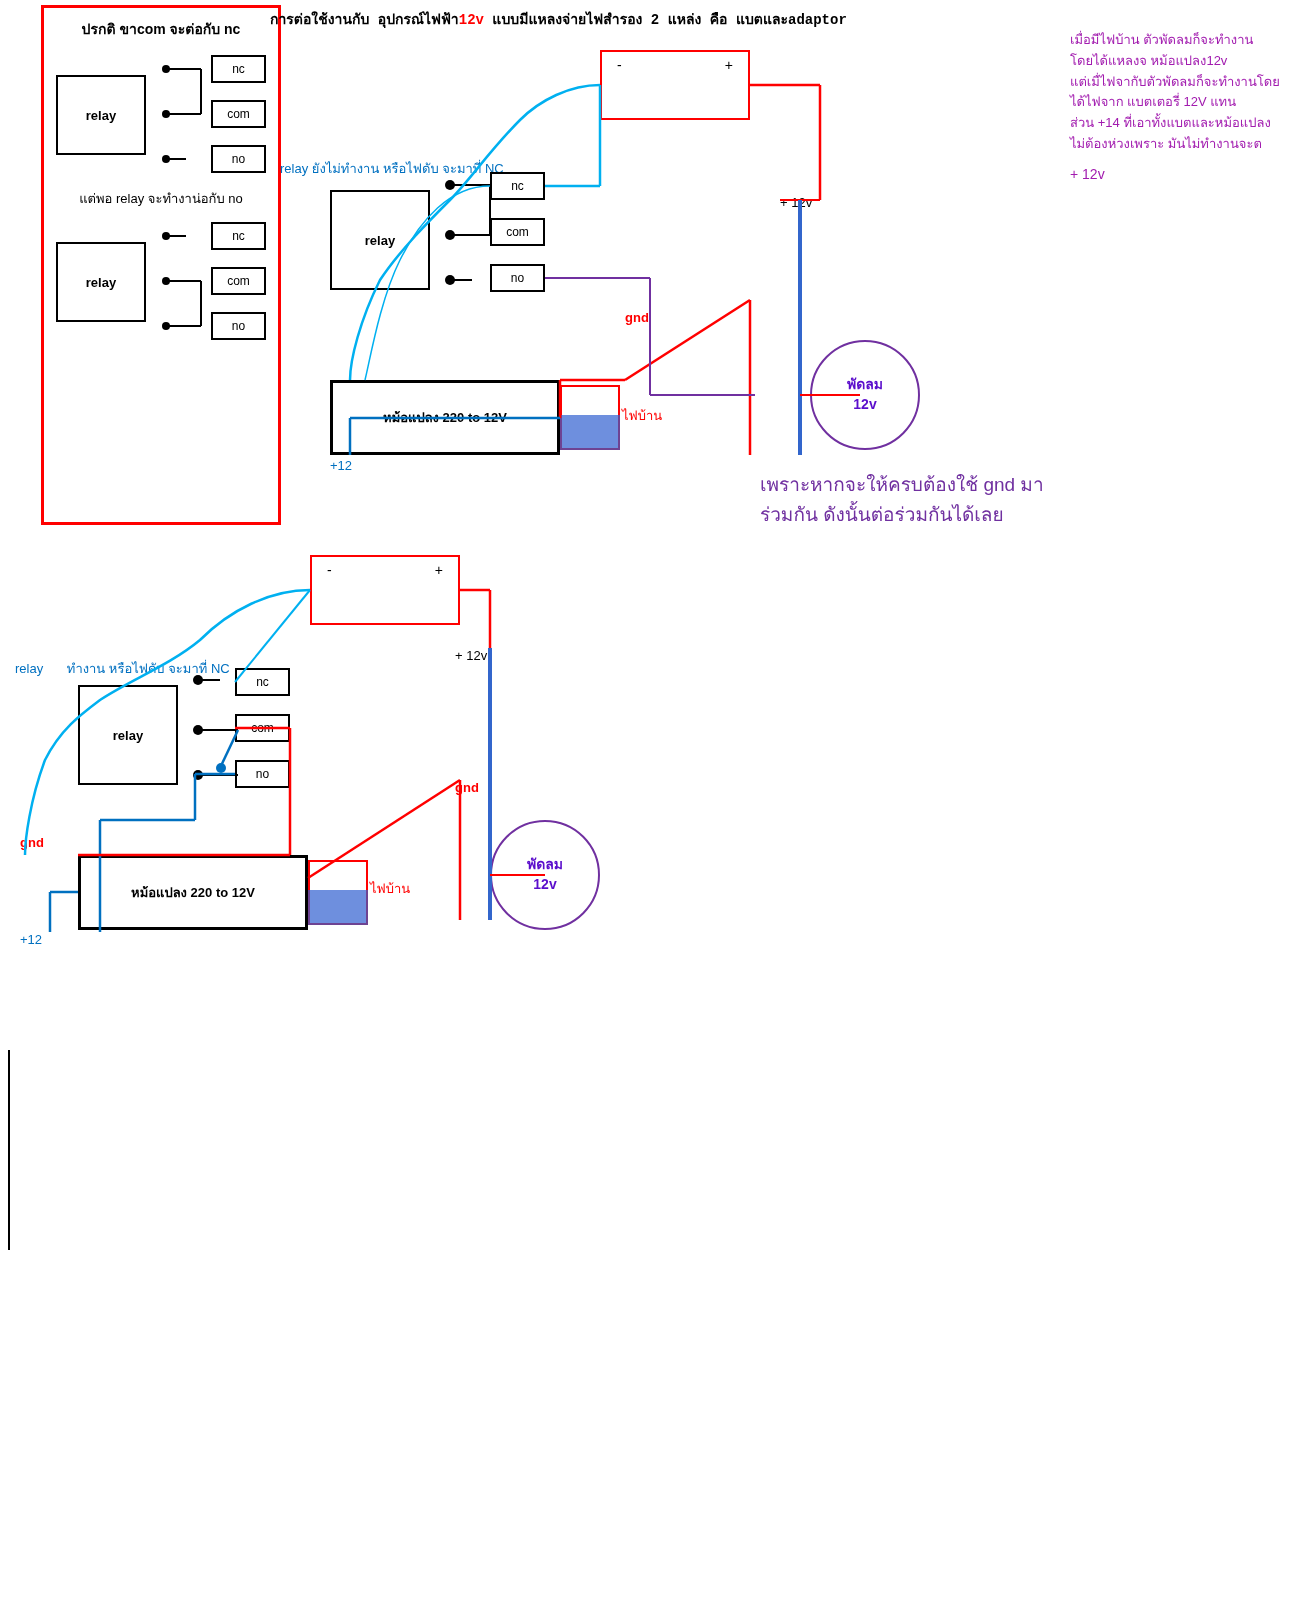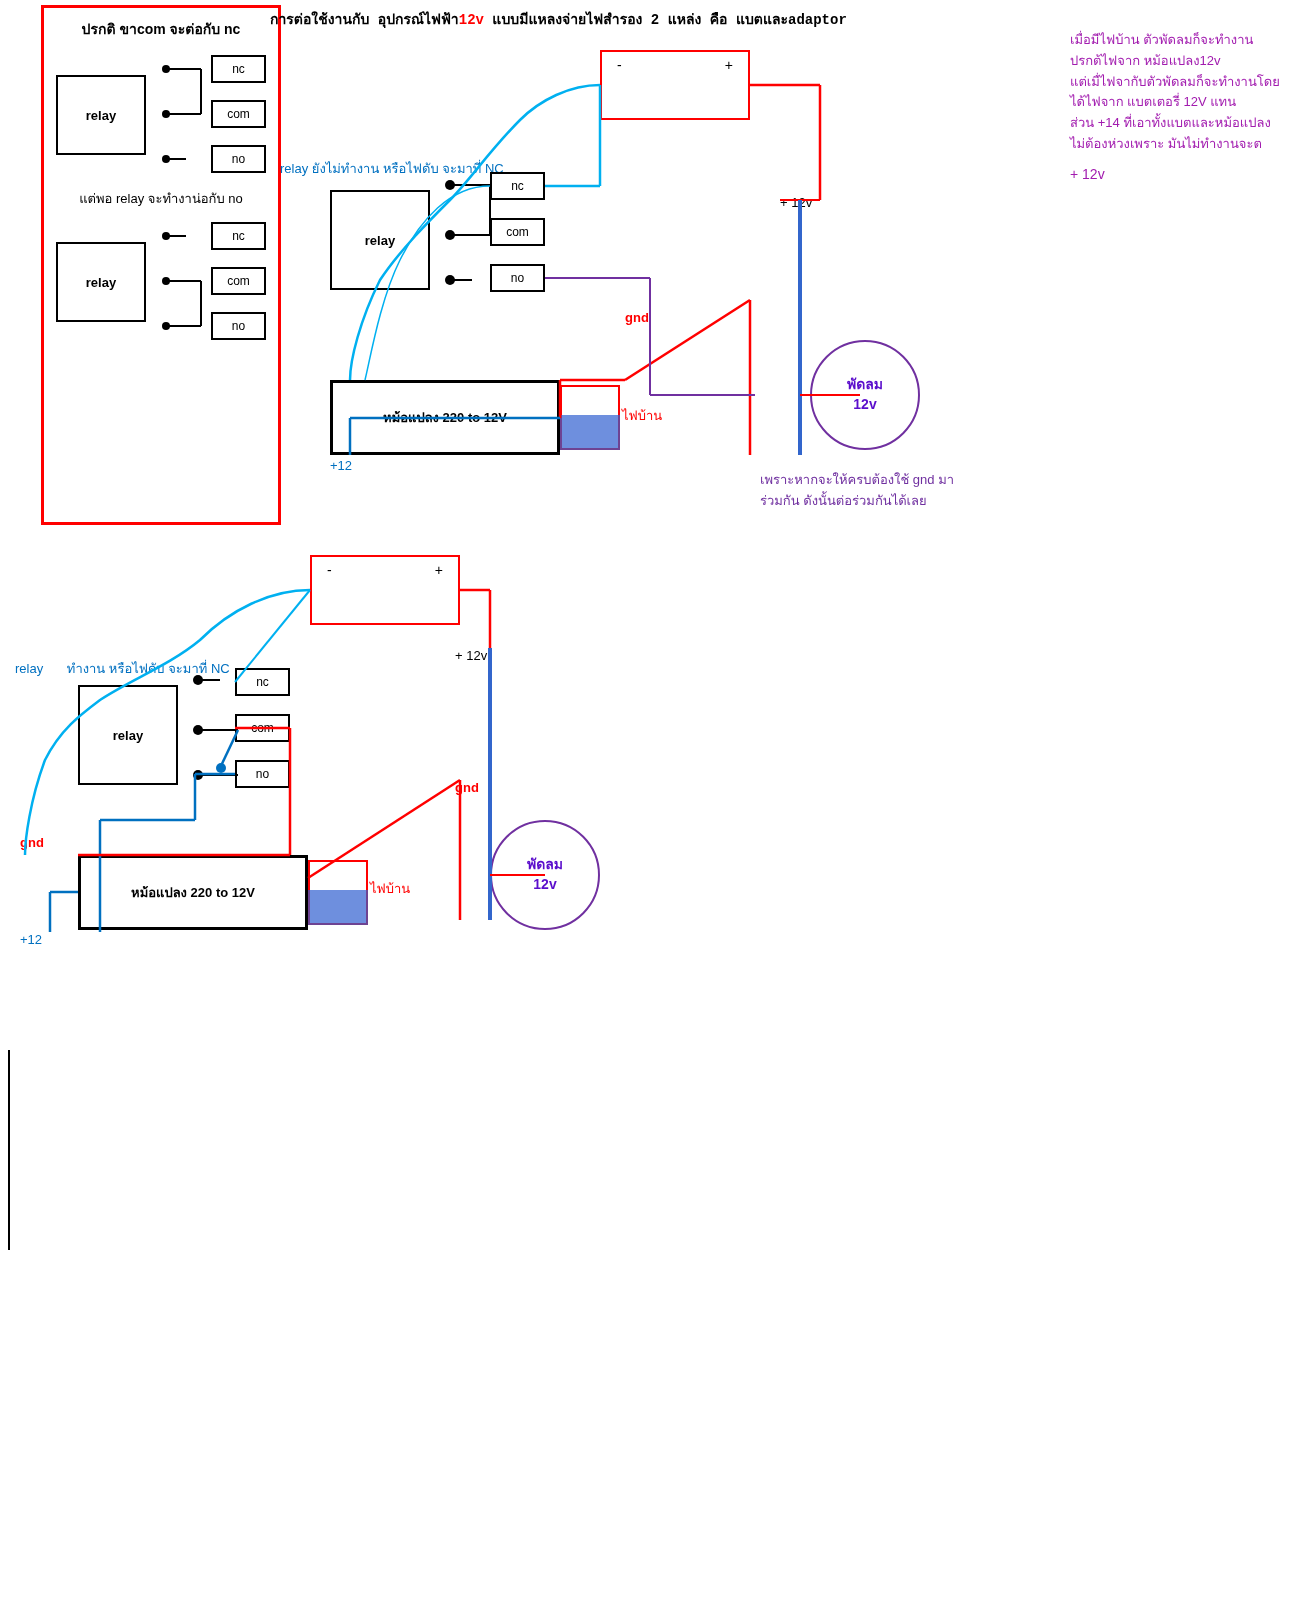--- a/index.html
+++ b/index.html
@@ -127,21 +127,21 @@
       </svg>
     </div>
   </div>
 
   <div style="position:absolute; left:270px; top:8px; font-size:14px; font-weight:bold;font-family:Liberation Mono, monospace;">
     <span>การต่อใช้งานกับ  อุปกรณ์ไฟฟ้า</span><span style="color:red;">12v</span><span> แบบมีแหลงจ่ายไฟสำรอง  2 แหล่ง  คือ  แบตและadaptor</span>
   </div>
 
   <div class="info-box">
     <div>เมื่อมีไฟบ้าน  ตัวพัดลมก็จะทำงาน</div>
-    <div>ปรกต้ไฟจาก  หม้อแปลง12v</div>
+    <div>โดยได้แหลงจ  หม้อแปลง12v</div>
     <div>แต่เมื่ไฟจากับตัวพัดลมก็จะทำงานโดย</div>
     <div>ได้ไฟจาก  แบตเตอรี่  12V แทน</div>
     <div>ส่วน  +14 ที่เอาทั้งแบตและหม้อแปลง</div>
     <div>ไม่ต้องห่วงเพราะ  มันไม่ทำงานจะต</div>
     <div style="margin-top:8px; font-size:14px;">+ 12v</div>
   </div>
 
   <div style="position:absolute; left:600px; top:50px; width:150px; height:70px; border:2px solid red;">
     <span style="position:absolute; left:15px; top:5px; font-size:14px; color:black;">-</span>
     <span style="position:absolute; right:15px; top:5px; font-size:14px; color:black;">+</span>
@@ -182,21 +182,21 @@
   <div style="position:absolute; left:810px; top:340px; width:110px; height:110px; border:2px solid #7030a0; border-radius:50%; display:flex; align-items:center; justify-content:center; font-size:14px; font-weight:bold; color:#5b0ecc; text-align:center; line-height:1.4;">
     พัดลม<br>12v
   </div>
 
   <div style="position:absolute; left:330px; top:458px; font-size:13px; color:#0070c0;">+12</div>
 
   <div style="position:absolute; left:625px; top:310px; font-size:13px; font-weight:bold; color:red;">gnd</div>
 
   <div style="position:absolute; left:780px; top:195px; font-size:13px; color:black;">+ 12v</div>
 
-  <div style="position:absolute; left:760px; top:470px; font-size:13px; color:#7030a0; line-height:1.6;">
+  <div style="position:absolute; left:760px; top:470px; font-size:19px; color:#7030a0; line-height:1.6;">
     <div>เพราะหากจะให้ครบต้องใช้  gnd มา</div>
     <div>ร่วมกัน  ดังนั้นต่อร่วมกันได้เลย</div>
   </div>
 
   <div style="position:absolute; left:310px; top:555px; width:150px; height:70px; border:2px solid red;">
     <span style="position:absolute; left:15px; top:5px; font-size:14px; color:black;">-</span>
     <span style="position:absolute; right:15px; top:5px; font-size:14px; color:black;">+</span>
   </div>
 
   <div style="position:absolute; left:15px; top:658px; font-size:13px;">

